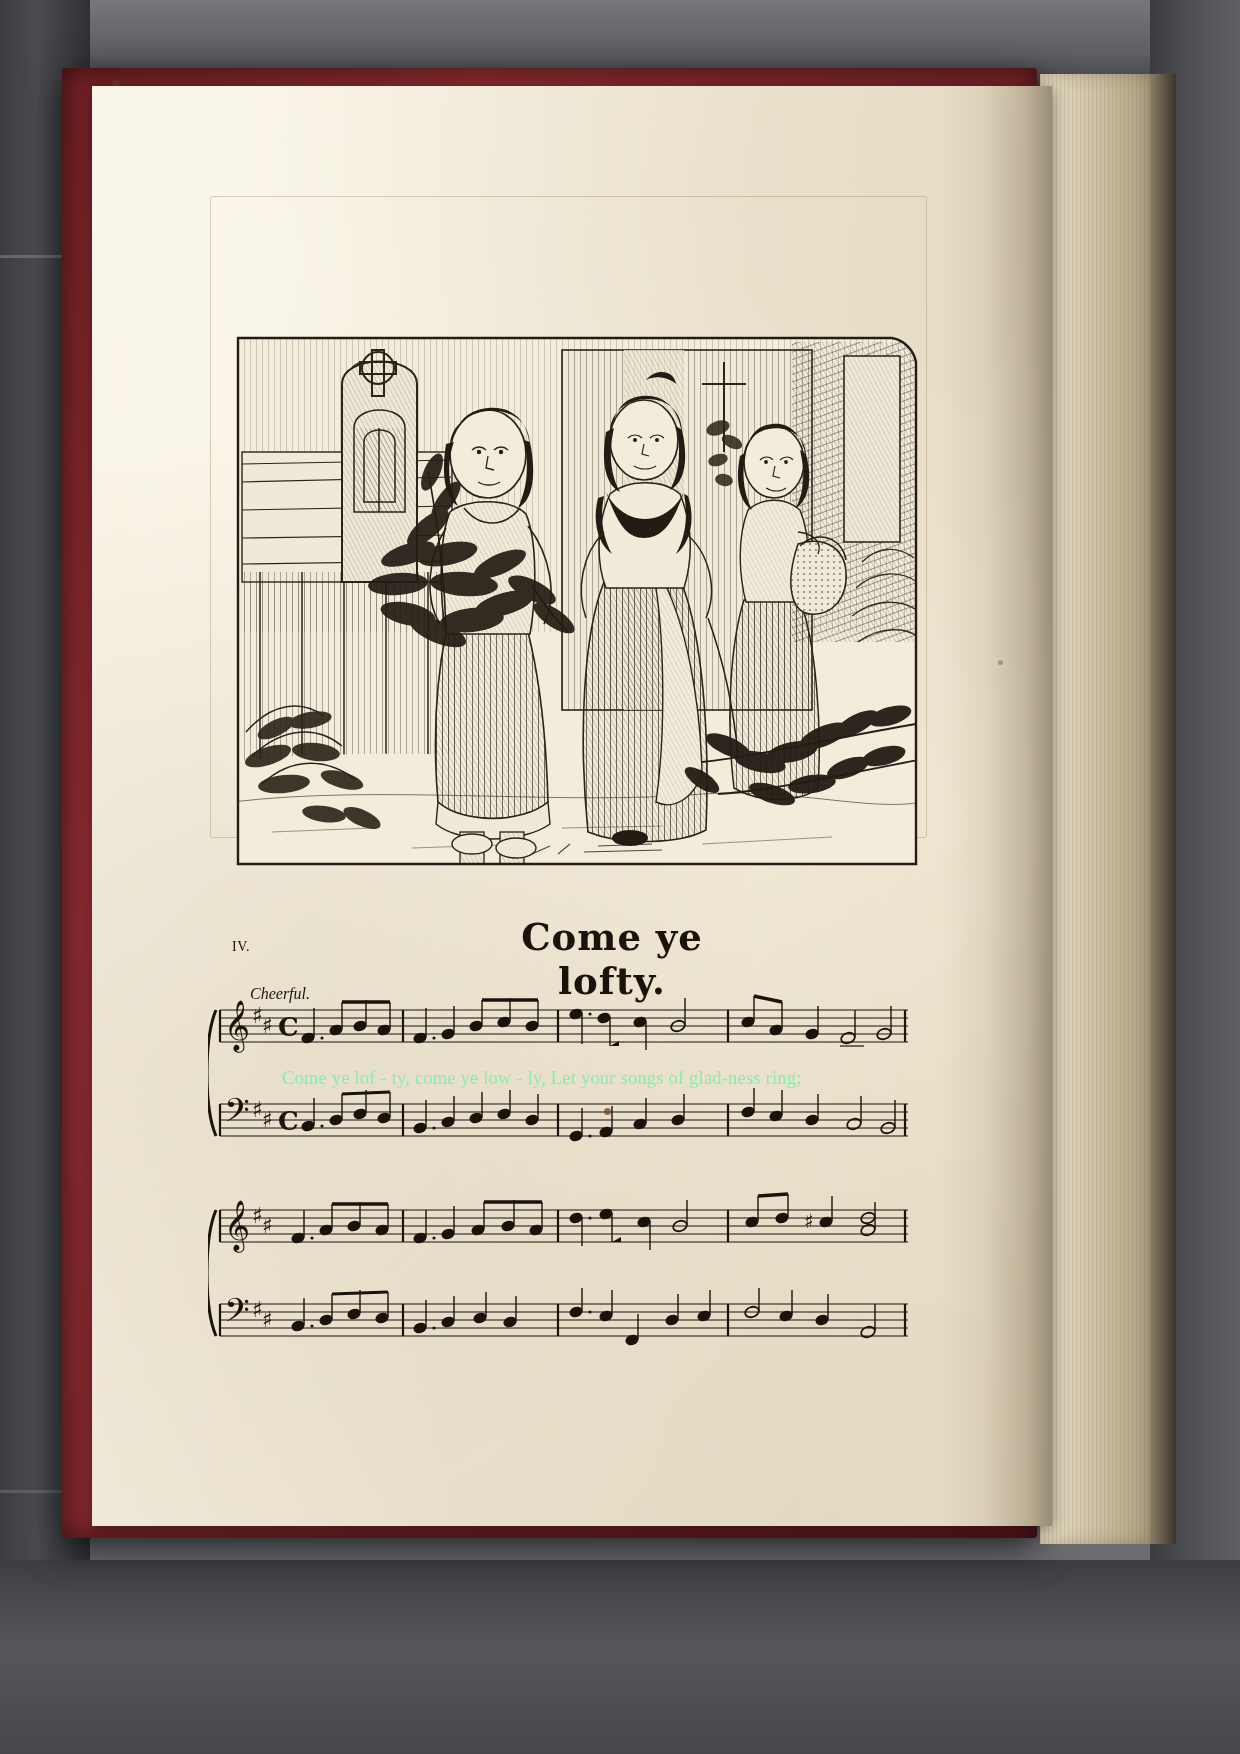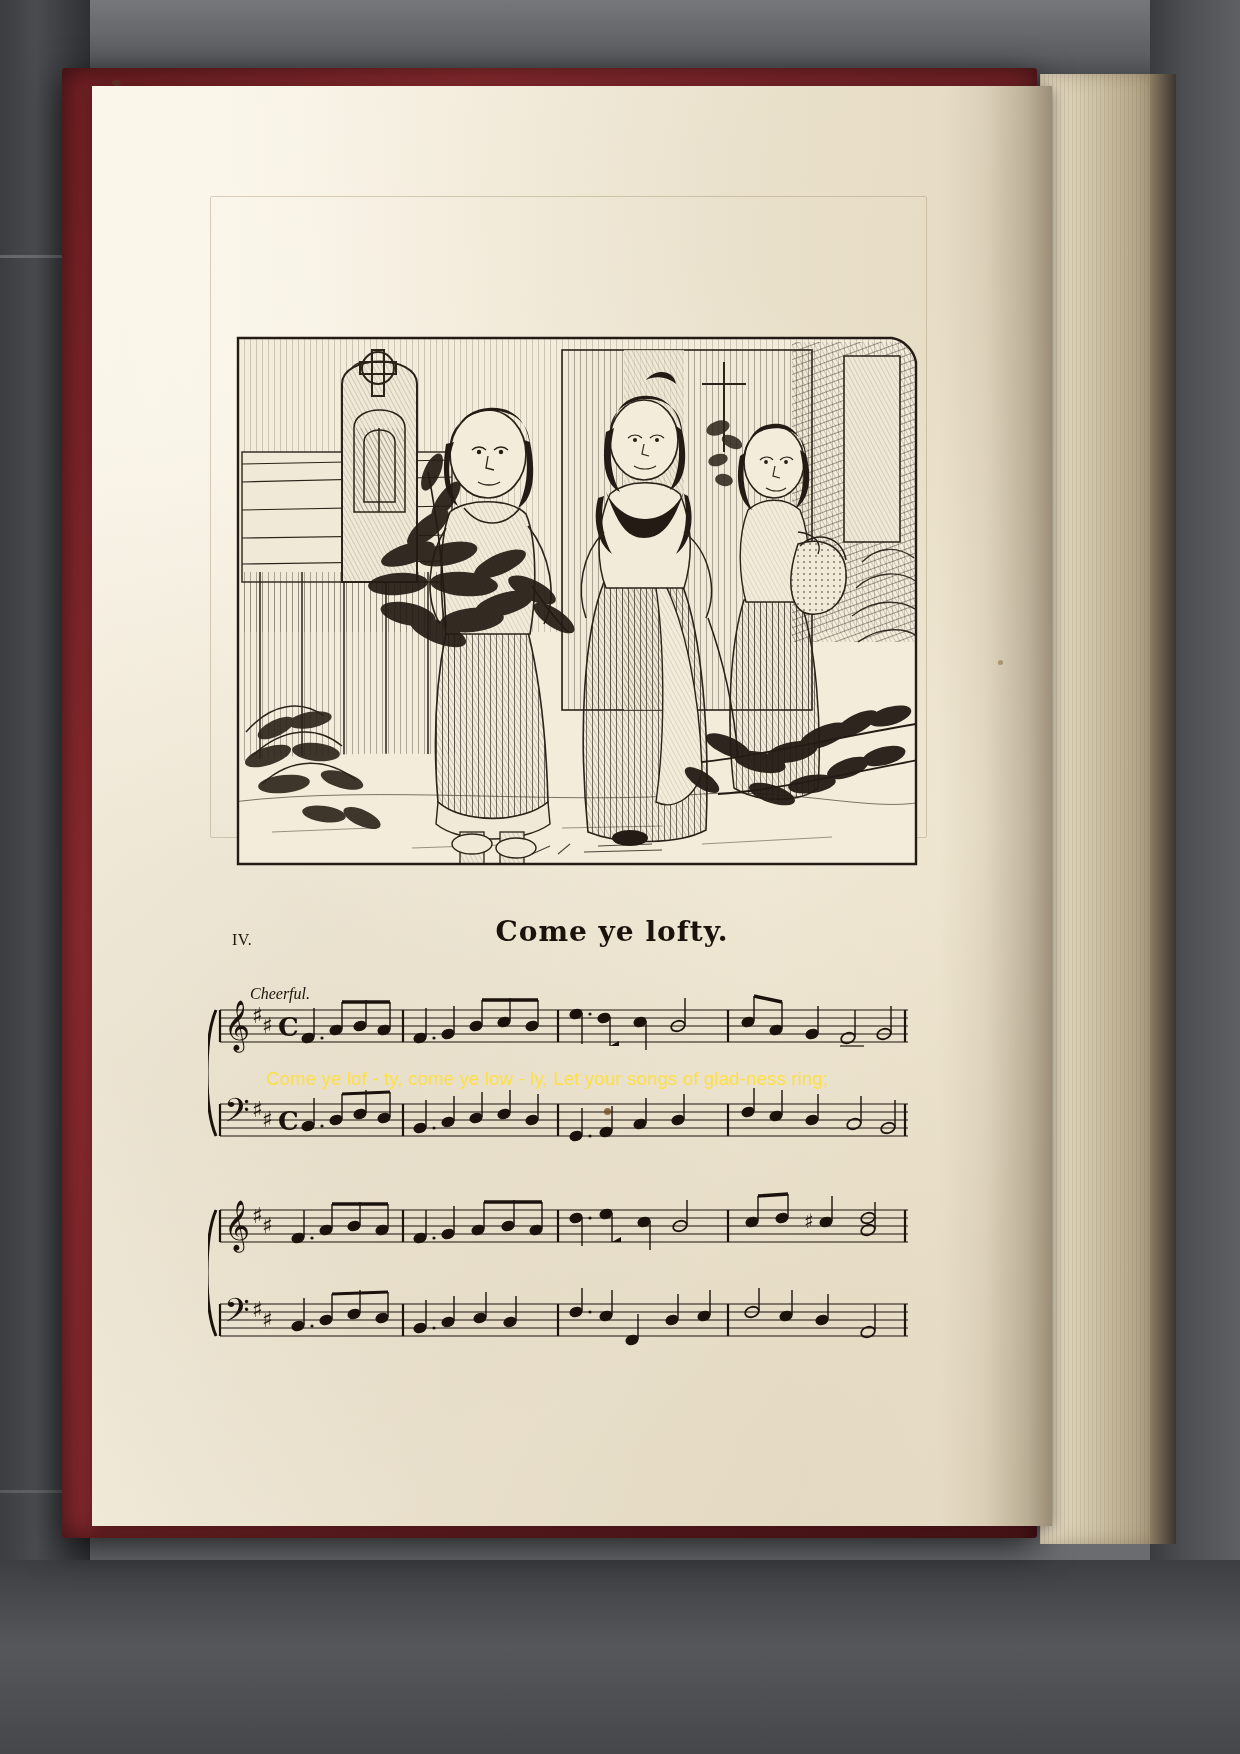--- a/index.html
+++ b/index.html
@@ -61,36 +61,36 @@
   
   .plate-impression{position:absolute;left:210px;top:196px;width:715px;height:640px;
     border:1px solid rgba(150,130,95,.35);border-radius:2px;pointer-events:none;}
 
   
   .engraving{position:absolute;left:232px;top:332px;width:690px;height:538px;}
   .engraving svg{display:block;width:100%;height:100%;}
 
   
   .caption-row{position:absolute;left:232px;top:915px;width:700px;height:42px;}
-  .numeral{position:absolute;left:0;top:16px;font-size:16px;letter-spacing:.5px;color:#20160f;}
+  .numeral{position:absolute;left:0;top:24px;font-size:14px;letter-spacing:.5px;color:#20160f;}
   .song-title{position:absolute;left:250px;top:0;width:260px;text-align:center;
-    font-family:"DejaVu Serif", serif;font-weight:bold;font-size:28px;color:#1b120c;
+    font-family:"DejaVu Serif", serif;font-weight:bold;font-size:37px;color:#1b120c;
     letter-spacing:1px;}
 
   
   .system{position:absolute;left:208px;width:712px;}
   .sys1{top:988px;height:170px;}
   .sys2{top:1188px;height:170px;}
   .system svg{display:block;width:100%;height:100%;}
 
   .tempo{position:absolute;left:250px;top:985px;font-style:italic;font-weight:normal;
     font-size:16px;color:#1b120c;font-family:"Liberation Serif",serif;}
 
-  .lyric{position:absolute;font-size:18.5px;color:#fde047;letter-spacing:.2px;
-    font-family:Liberation Sans, sans-serif;white-space:nowrap;}
+  .lyric{position:absolute;font-size:18.5px;color:#86efac;letter-spacing:.2px;
+    font-family:Liberation Serif, serif;white-space:nowrap;margin-left:16px;}
   .lyric1{left:266px;top:1068px;}
   .lyric2{left:258px;top:1268px;}
 
   
   .speck{position:absolute;left:604px;top:1108px;width:7px;height:7px;border-radius:50%;
     background:#6e4a1e;opacity:.75;}
   .speck2{position:absolute;left:998px;top:660px;width:5px;height:5px;border-radius:50%;
     background:#8a6a38;opacity:.55;}
   .speck3{position:absolute;left:112px;top:80px;width:9px;height:6px;border-radius:50%;
     background:#5c4023;opacity:.5;}

